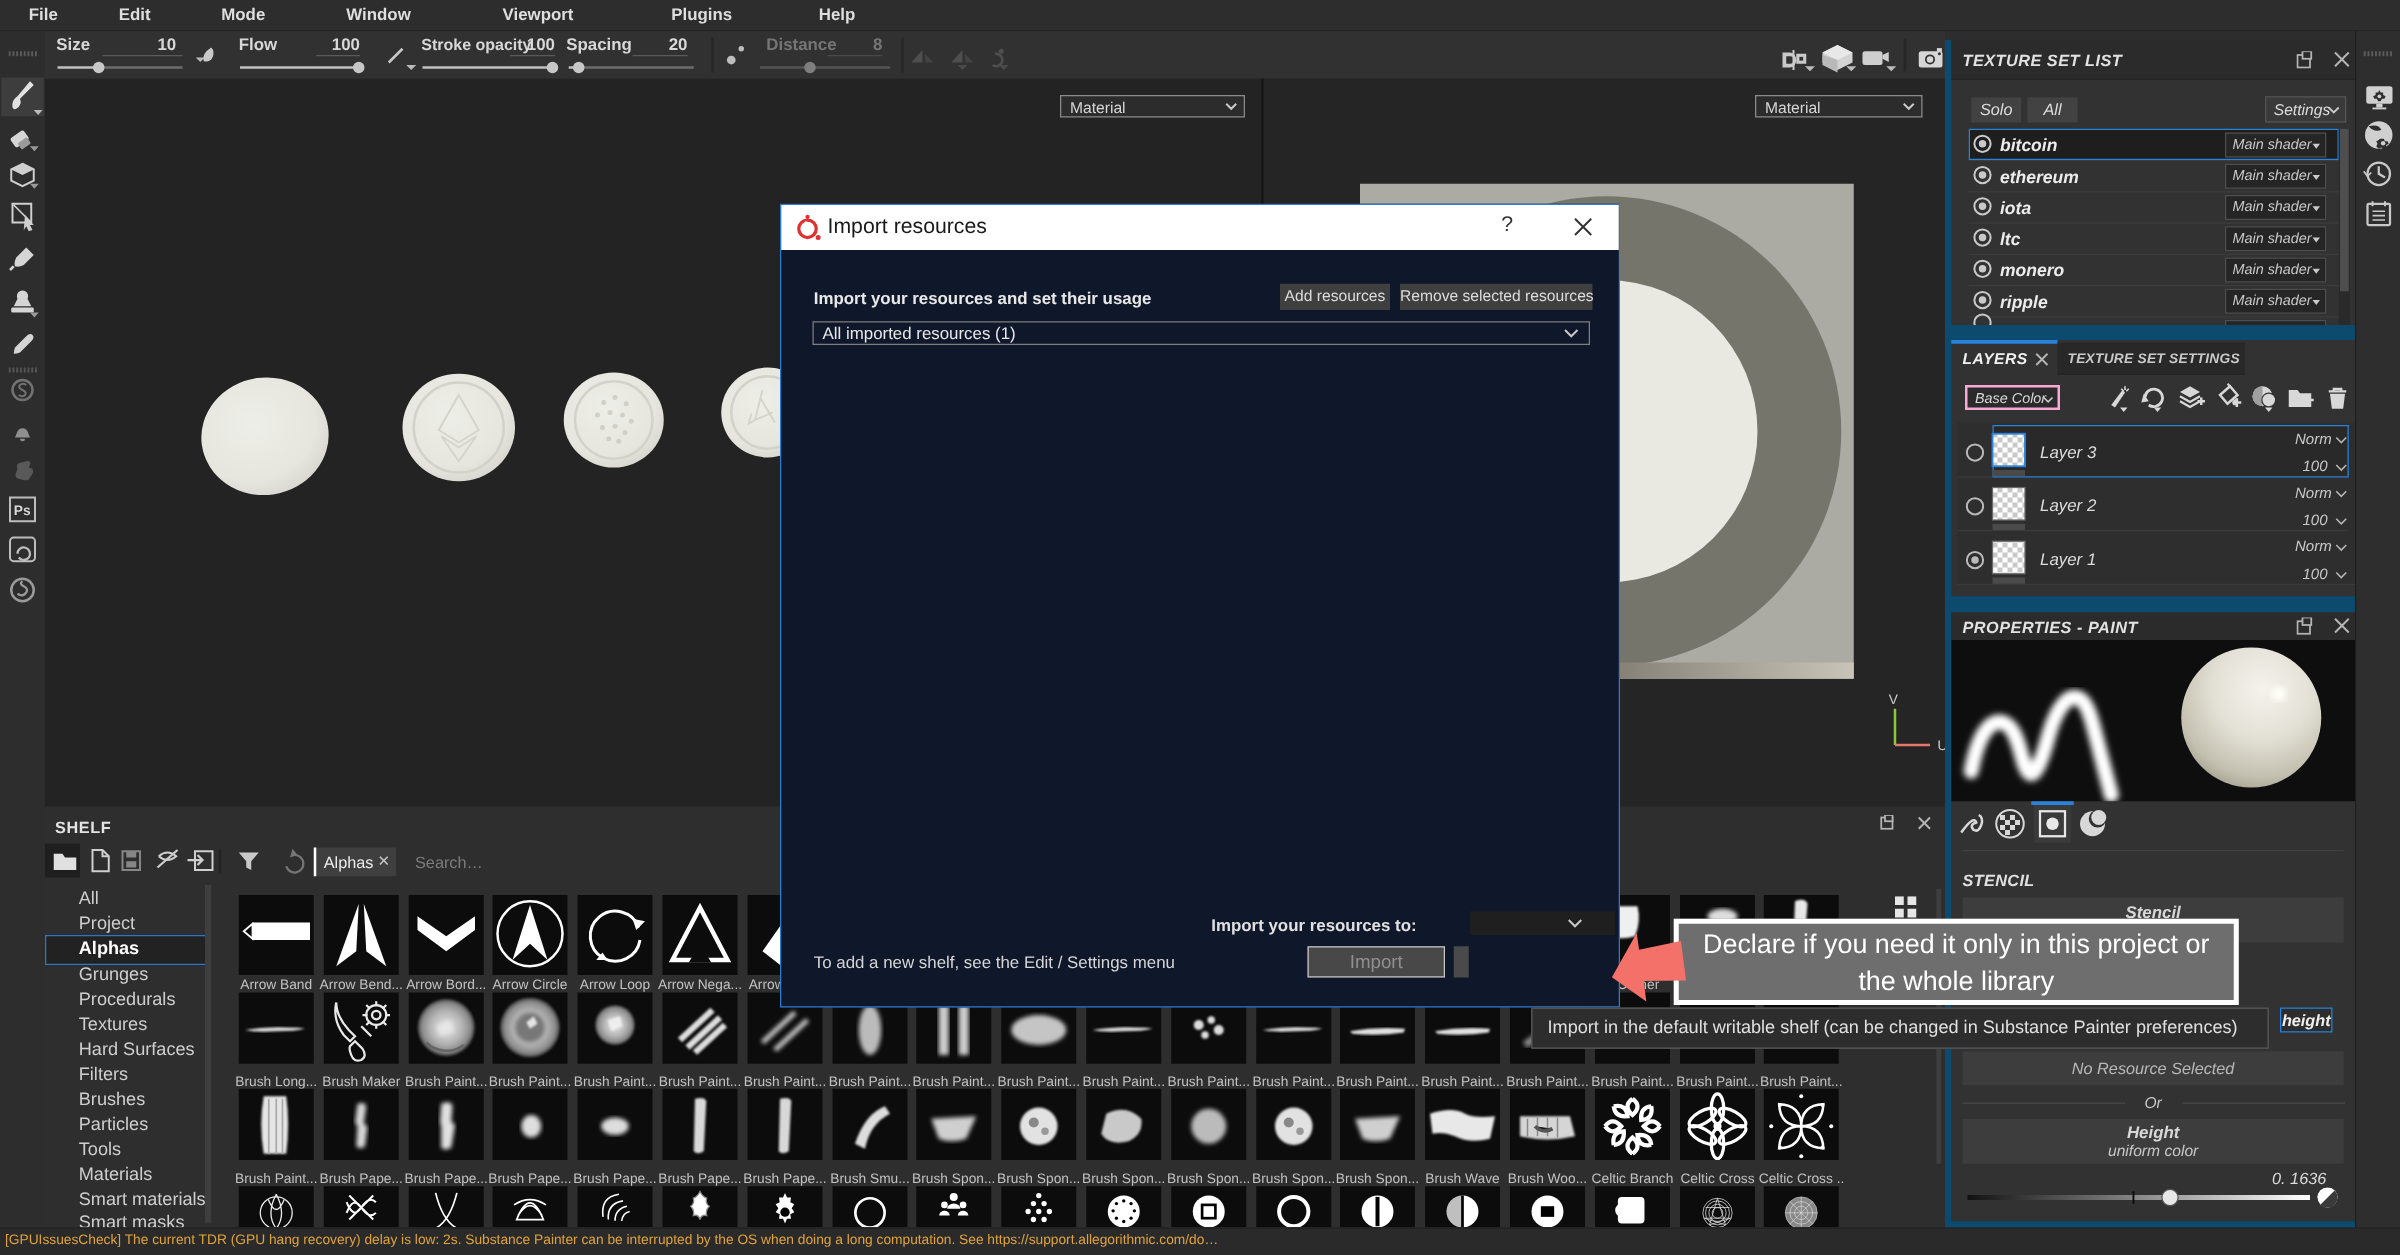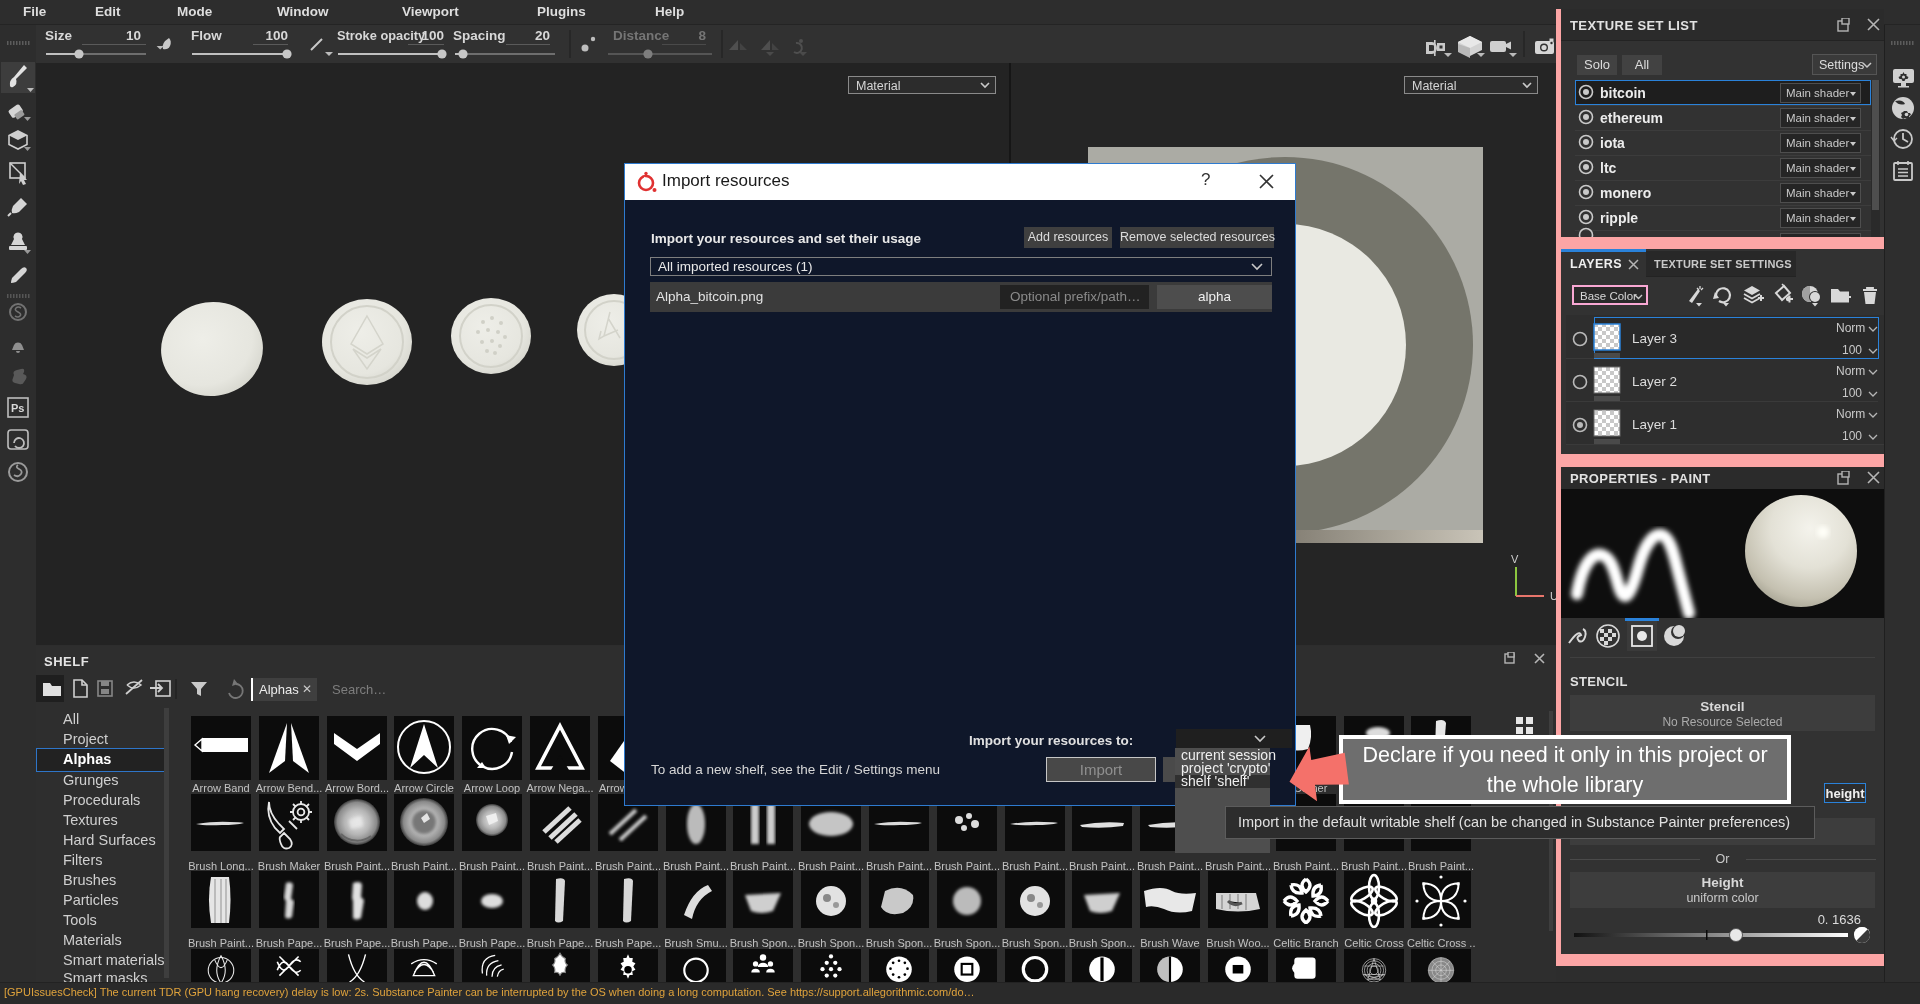--- a/index.html
+++ b/index.html
@@ -879,21 +879,21 @@
           <use href="#roundSquare"></use>
         </svg></div>
 <div class="cell" style="left:1308px;top:303px;height:33px;"><svg width="60" height="33" viewBox="0 0 60 62">
           <use href="#dreamcatcher"></use>
         </svg></div>
 <div class="cell" style="left:1375px;top:303px;height:33px;"><svg width="60" height="33" viewBox="0 0 60 62">
           <use href="#mandala"></use>
         </svg></div>
 </div>
 
-<div class="abs" id="rightdock" style="left:1556px;top:9px;width:328px;height:957px;background:#fca5a5;">
+<div class="abs" id="rightdock" style="left:1556px;top:32px;width:328px;height:957px;background:#0c4a6e;font-style:italic;">
 
 <div class="abs" style="left:5px;top:0;width:323px;height:228px;background:#323232;overflow:hidden;">
 <div class="abs" style="left:0;top:0;width:323px;height:31px;background:#2b2b2b;border-bottom:1px solid #232323;">
 <span style="position:absolute;left:9px;top:9px;color:#e2e2e2;font-size:13px;font-weight:bold;letter-spacing:0.4px;">TEXTURE SET LIST</span>
 <svg class="abs" style="left:276px;top:9px;" width="44" height="14">
             <rect x="1" y="3" width="10" height="10" fill="none" stroke="#b5b5b5" stroke-width="1.4"></rect>
             <rect x="5" y="0" width="7" height="6" fill="#2b2b2b" stroke="#b5b5b5" stroke-width="1.4"></rect>
             <path d="M31 1 l11 11 M42 1 l-11 11" stroke="#b5b5b5" stroke-width="1.6"></path>
           </svg>
 </div>
@@ -1205,41 +1205,31 @@
         </svg>
 </div>
 <div class="abs" style="left:26px;top:67px;color:#e8e8e8;font-size:13.5px;font-weight:bold;">Import your resources and set their usage</div>
 <div class="abs" style="left:399px;top:63px;width:88px;height:21px;background:#3f3f3f;color:#dcdcdc;font-size:12.5px;text-align:center;line-height:21px;white-space:nowrap;">Add resources</div>
 <div class="abs" style="left:495px;top:63px;width:154px;height:21px;background:#3f3f3f;color:#dcdcdc;font-size:12.5px;text-align:center;line-height:21px;white-space:nowrap;">Remove selected resources</div>
 <div class="abs" style="left:25px;top:93px;width:622px;height:19px;border:1px solid #7e7e7e;box-sizing:border-box;color:#e8e8e8;font-size:13.5px;line-height:17px;padding-left:7px;">All imported resources (1)
 <svg class="abs" style="right:8px;top:5px;" width="12" height="9">
           <path d="M1 1 l5 5 l5 -5" stroke="#c9c9c9" stroke-width="1.6" fill="none"></path>
         </svg>
 </div>
-<div class="abs" style="left:25px;top:118px;width:622px;height:30px;background:#3b3b3b;">
-<span class="abs" style="left:6px;top:7px;color:#e2e2e2;font-size:13.5px;">Alpha_bitcoin.png</span>
-<div class="abs" style="left:350px;top:3px;width:149px;height:24px;background:#222;color:#8a8a8a;font-size:13.5px;line-height:24px;padding-left:10px;box-sizing:border-box;">Optional prefix/path…</div>
-<div class="abs" style="left:507px;top:3px;width:115px;height:24px;background:#4d4d4d;color:#f0f0f0;font-size:13.5px;text-align:center;line-height:24px;">alpha</div>
-</div>
 <div class="abs" style="left:26px;top:598px;color:#d6d6d6;font-size:13.5px;">To add a new shelf, see the Edit / Settings menu</div>
 <div class="abs" style="left:344px;top:569px;width:200px;text-align:left;color:#e0e0e0;font-size:13.5px;font-weight:bold;">Import your resources to:</div>
 <div class="abs" style="left:551px;top:565px;width:116px;height:19px;background:#1f1f1f;">
 <svg class="abs" style="right:26px;top:6px;" width="12" height="9">
           <path d="M1 1 l5 5 l5 -5" stroke="#c9c9c9" stroke-width="1.6" fill="none"></path>
         </svg>
 </div>
 <div class="abs" style="left:538px;top:593px;width:12px;height:25px;background:#4a4a4a;"></div>
 <div class="abs" style="left:421px;top:593px;width:110px;height:25px;background:#484848;border:1px solid #c6c6c6;box-sizing:border-box;color:#8f8f8f;font-size:15px;text-align:center;line-height:23px;">Import</div>
 </div>
 
-<div class="abs" style="left:1175px;top:748px;width:95px;height:105px;background:#4e4e4e;z-index:30;color:#efefef;font-size:14px;">
-<div style="padding:1px 0 0 6px;height:13px;line-height:12px;white-space:nowrap;">current session</div>
-<div style="padding:0 0 0 6px;height:13px;line-height:13px;white-space:nowrap;">project 'crypto'</div>
-<div style="height:13px;line-height:13px;background:#303030;padding-left:6px;white-space:nowrap;">shelf 'shelf'</div>
-</div>
 
 <div class="abs" style="left:1225px;top:806px;width:590px;height:33px;background:#2d2d2d;border:1px solid #5c5c5c;box-sizing:border-box;z-index:40;color:#e0e0e0;font-size:14.5px;line-height:30px;padding-left:12px;white-space:nowrap;">Import in the default writable shelf (can be changed in Substance Painter preferences)</div>
 
 <div class="abs" style="left:1339px;top:735px;width:452px;height:69px;background:#6e6e6e;border:4px solid #fff;box-sizing:border-box;z-index:50;color:#fff;font-size:21.5px;text-align:center;line-height:30px;padding-top:1px;white-space:nowrap;">Declare if you need it only in this project or<br>the whole library</div>
 
 <svg class="abs" style="left:1285px;top:743px;z-index:60;" width="66" height="60" viewBox="0 0 66 62">
 <path d="M3 38 L26 3 L27 17 L62 12 L64 45 L29 43 L30 60 Z" fill="#f4716a" transform="rotate(-4 33 31)"></path>
 </svg>
 </div>
 

